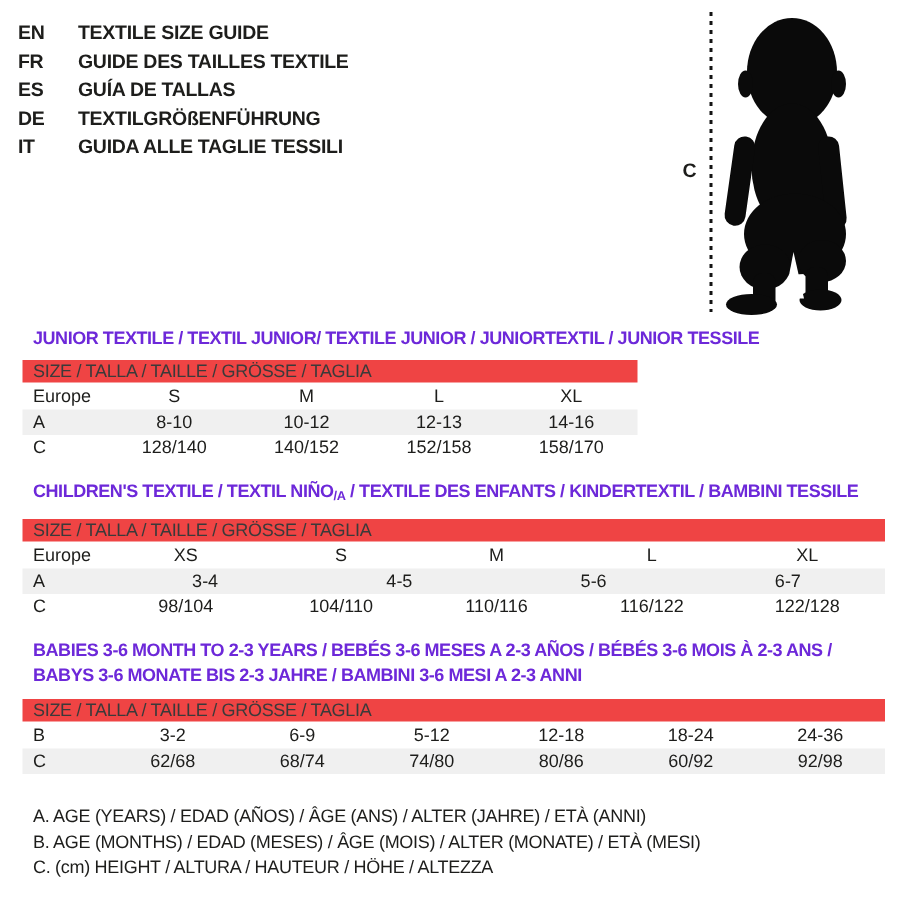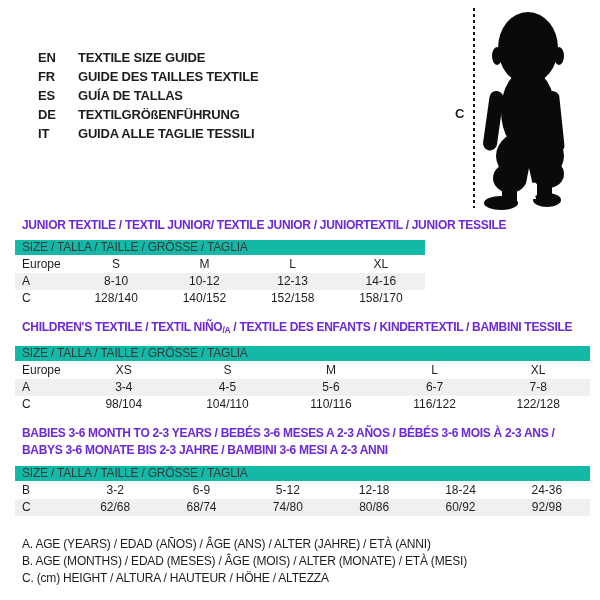--- a/index.html
+++ b/index.html
@@ -2,35 +2,35 @@
 <html><head>
 <meta charset="utf-8">
 <style>
   html,body{margin:0;padding:0;background:#ffffff;}
   .canvas{
     position:relative;width:600px;height:600px;background:#ffffff;overflow:hidden;
     font-family:"Liberation Sans",sans-serif;color:#1d1d1b;
     -webkit-font-smoothing:antialiased;
   }
   
-  .lang-list{position:absolute;left:38px;top:12px;margin-top:36px;}
+  .lang-list{position:absolute;left:12px;top:12px;}
   .lang-row{display:flex;height:19px;line-height:19px;font-weight:bold;font-size:13px;letter-spacing:-0.2px;}
   .lang-code{width:40px;}
   
   .dash-line{position:absolute;left:473px;top:8px;width:2px;height:200px;
     background:repeating-linear-gradient(to bottom,#141414 0 3px,transparent 3px 6px);}
   .c-label{position:absolute;left:455px;top:106px;font-weight:bold;font-size:13px;}
   .baby-svg{position:absolute;left:481px;top:6px;}
   
   .sec-title{position:absolute;left:22px;font-weight:bold;font-size:12px;letter-spacing:-0.3px;white-space:nowrap;color:#6d28d9;}
   .sec-title .sub{font-size:8.5px;vertical-align:-2px;}
   .sec-title.two-line{line-height:17px;}
   
   .tbl{position:absolute;left:15px;font-size:12px;}
-  .tbl-head{height:15px;line-height:15px;background:#14b8a6;color:#3a3a3a;
+  .tbl-head{height:15px;line-height:15px;background:#ef4444;color:#3a3a3a;
     padding-left:7px;margin-bottom:1px;letter-spacing:-0.2px;}
   .trow{display:flex;height:17px;line-height:17px;}
   .trow.alt{background:#f0f0f0;}
   .trow .c0{width:50px;padding-left:7px;flex:0 0 auto;}
   .trow .cc{flex:1;text-align:center;}
   .tbl.w-junior{width:410px;}
   .tbl.w-wide{width:575px;}
   
   .footnotes{position:absolute;left:22px;top:536px;font-weight:normal;font-size:12px;letter-spacing:-0.2px;}
   .footnote{height:17px;line-height:17px;white-space:nowrap;}
@@ -118,21 +118,20 @@
       <span class="cc">M</span>
       <span class="cc">L</span>
       <span class="cc">XL</span>
     </div>
     <div class="trow alt">
       <span class="c0">A</span>
       <span class="cc">3-4</span>
       <span class="cc">4-5</span>
       <span class="cc">5-6</span>
       <span class="cc">6-7</span>
-      <span class="cc">7-8</span>
     </div>
     <div class="trow">
       <span class="c0">C</span>
       <span class="cc">98/104</span>
       <span class="cc">104/110</span>
       <span class="cc">110/116</span>
       <span class="cc">116/122</span>
       <span class="cc">122/128</span>
     </div>
   </div>

